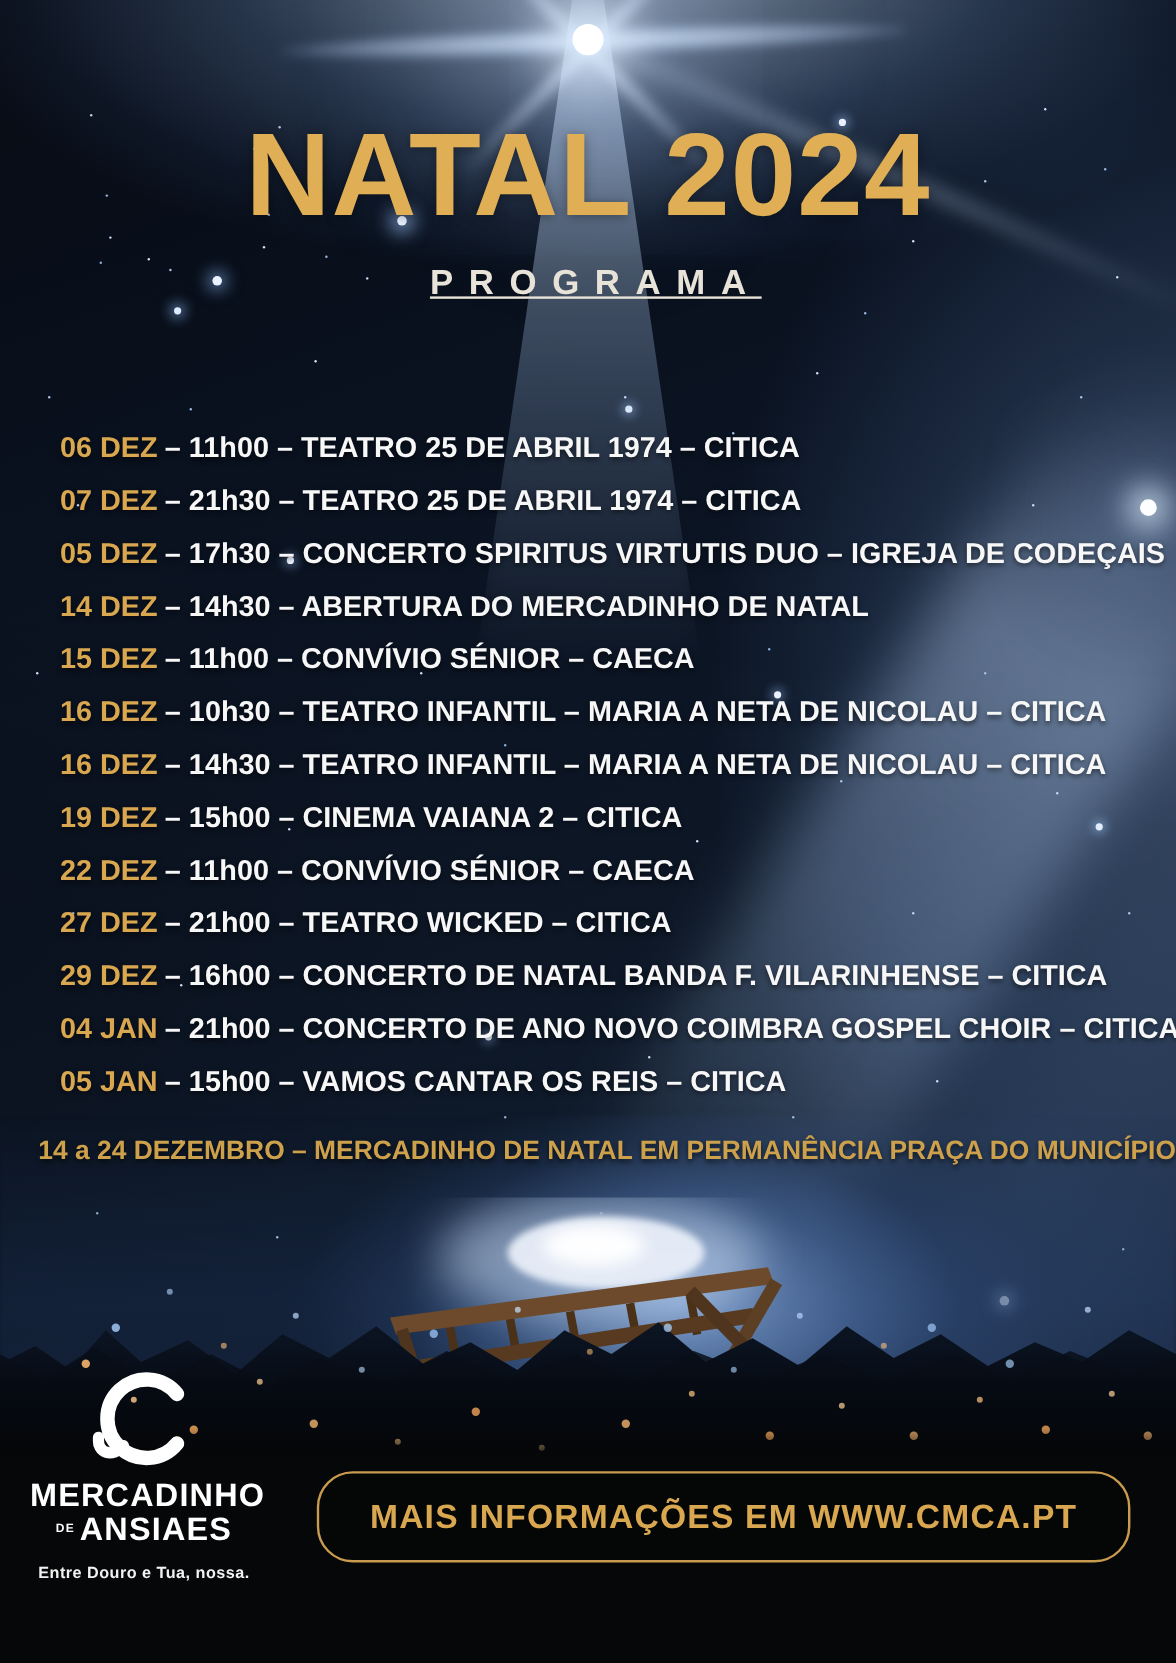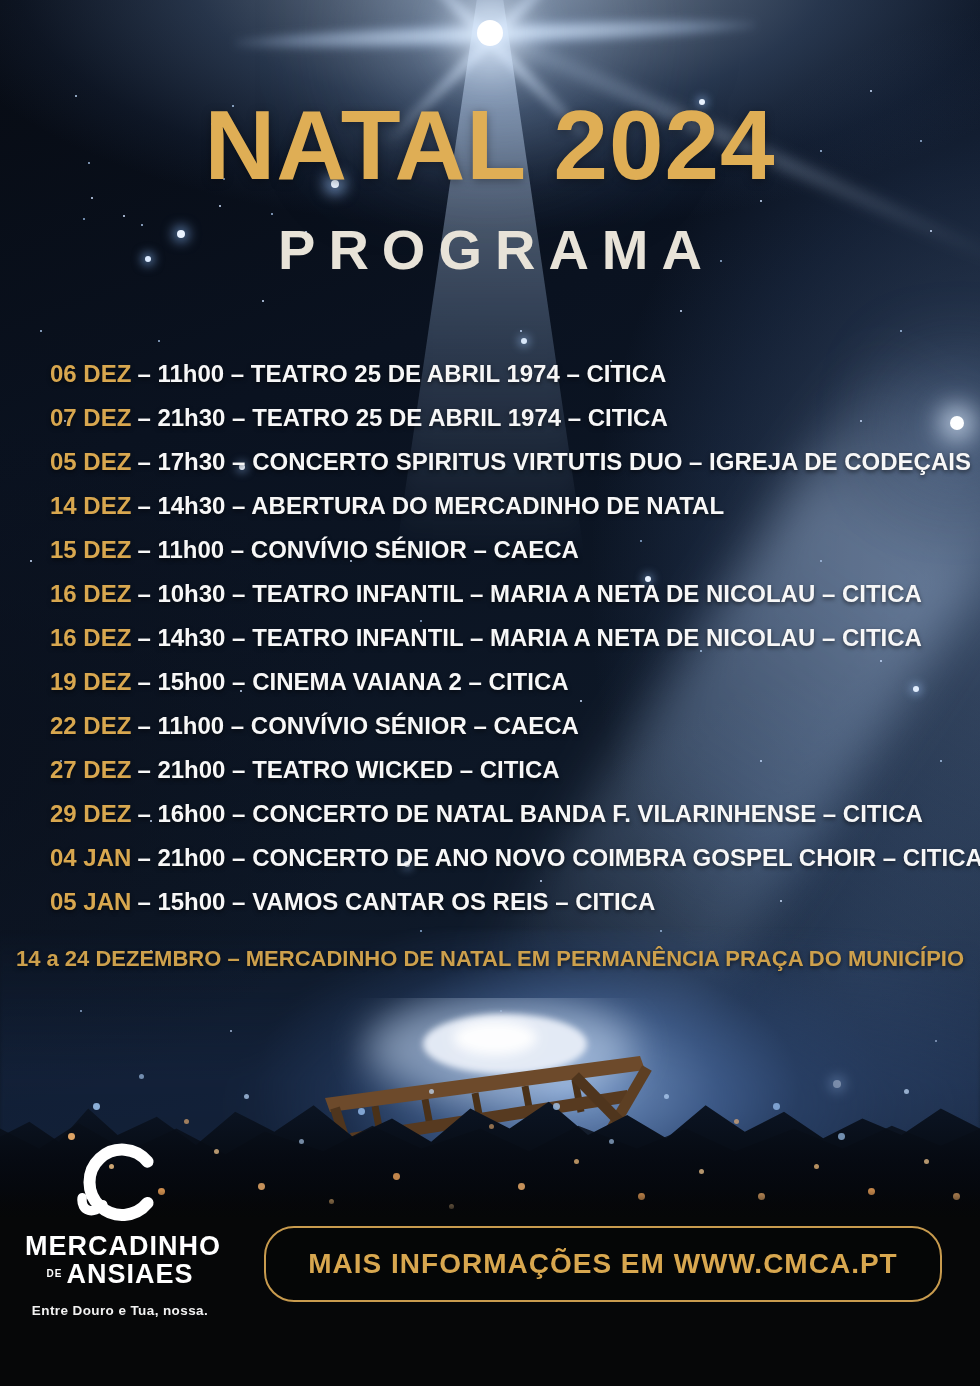--- a/index.html
+++ b/index.html
@@ -99,26 +99,26 @@
     background:linear-gradient(to bottom, rgba(6,7,9,0), #060708 28px, #060708); }
 
   .manger { position:absolute; left:295px; top:998px; width:400px; height:172px; }
 
   
   .content { position:absolute; inset:0; z-index:5; }
   .title { position:absolute; left:0; top:96px; width:980px; text-align:center;
     font-size:98px; font-weight:700; letter-spacing:1px; color:#DFAE55; line-height:1;
     text-shadow:0 2px 10px rgba(0,0,0,.35); }
   .subtitle { position:absolute; left:0; top:222px; width:980px; text-align:center;
-    font-size:56px; font-weight:700; letter-spacing:13px; text-indent:13px; color:#E8E3D8; line-height:1; }
+    font-size:29px; font-weight:700; letter-spacing:13px; text-indent:13px; color:#E8E3D8; line-height:1;text-decoration:underline; }
   .events { position:absolute; left:50px; top:352px; width:910px; }
   .event-row { height:44px; line-height:44px; white-space:nowrap;
     font-size:24px; font-weight:700; color:#F7F7F7; text-shadow:0 2px 4px rgba(0,0,0,.55); }
   .event-row .date { color:#D8A74F; margin-right:6px; }
-  .note { position:absolute; left:0; top:946px; width:980px; text-align:center;
+  .note { position:absolute; left:0; top:946px; width:980px; text-align:right;
     font-size:22px; font-weight:700; color:#CDA04C; text-shadow:0 2px 4px rgba(0,0,0,.6); }
 
   
   .logo { position:absolute; left:25px; top:1142px; width:190px; text-align:center; color:#ffffff; z-index:6; }
   .logo svg { display:block; margin:0 auto 6px auto; }
   .logo-line1 { font-size:27px; font-weight:700; letter-spacing:1px; line-height:1.05; }
   .logo-line2 { font-size:27px; font-weight:700; letter-spacing:1px; line-height:1.05; }
   .logo-line2 .de { font-size:10px; vertical-align:6px; margin-right:4px; font-weight:700; }
   .tagline { margin-top:14px; font-size:13.5px; font-weight:700; letter-spacing:.4px; color:#f2f2f2; }
   .info-btn { position:absolute; left:264px; top:1226px; width:678px; height:76px; z-index:6;

